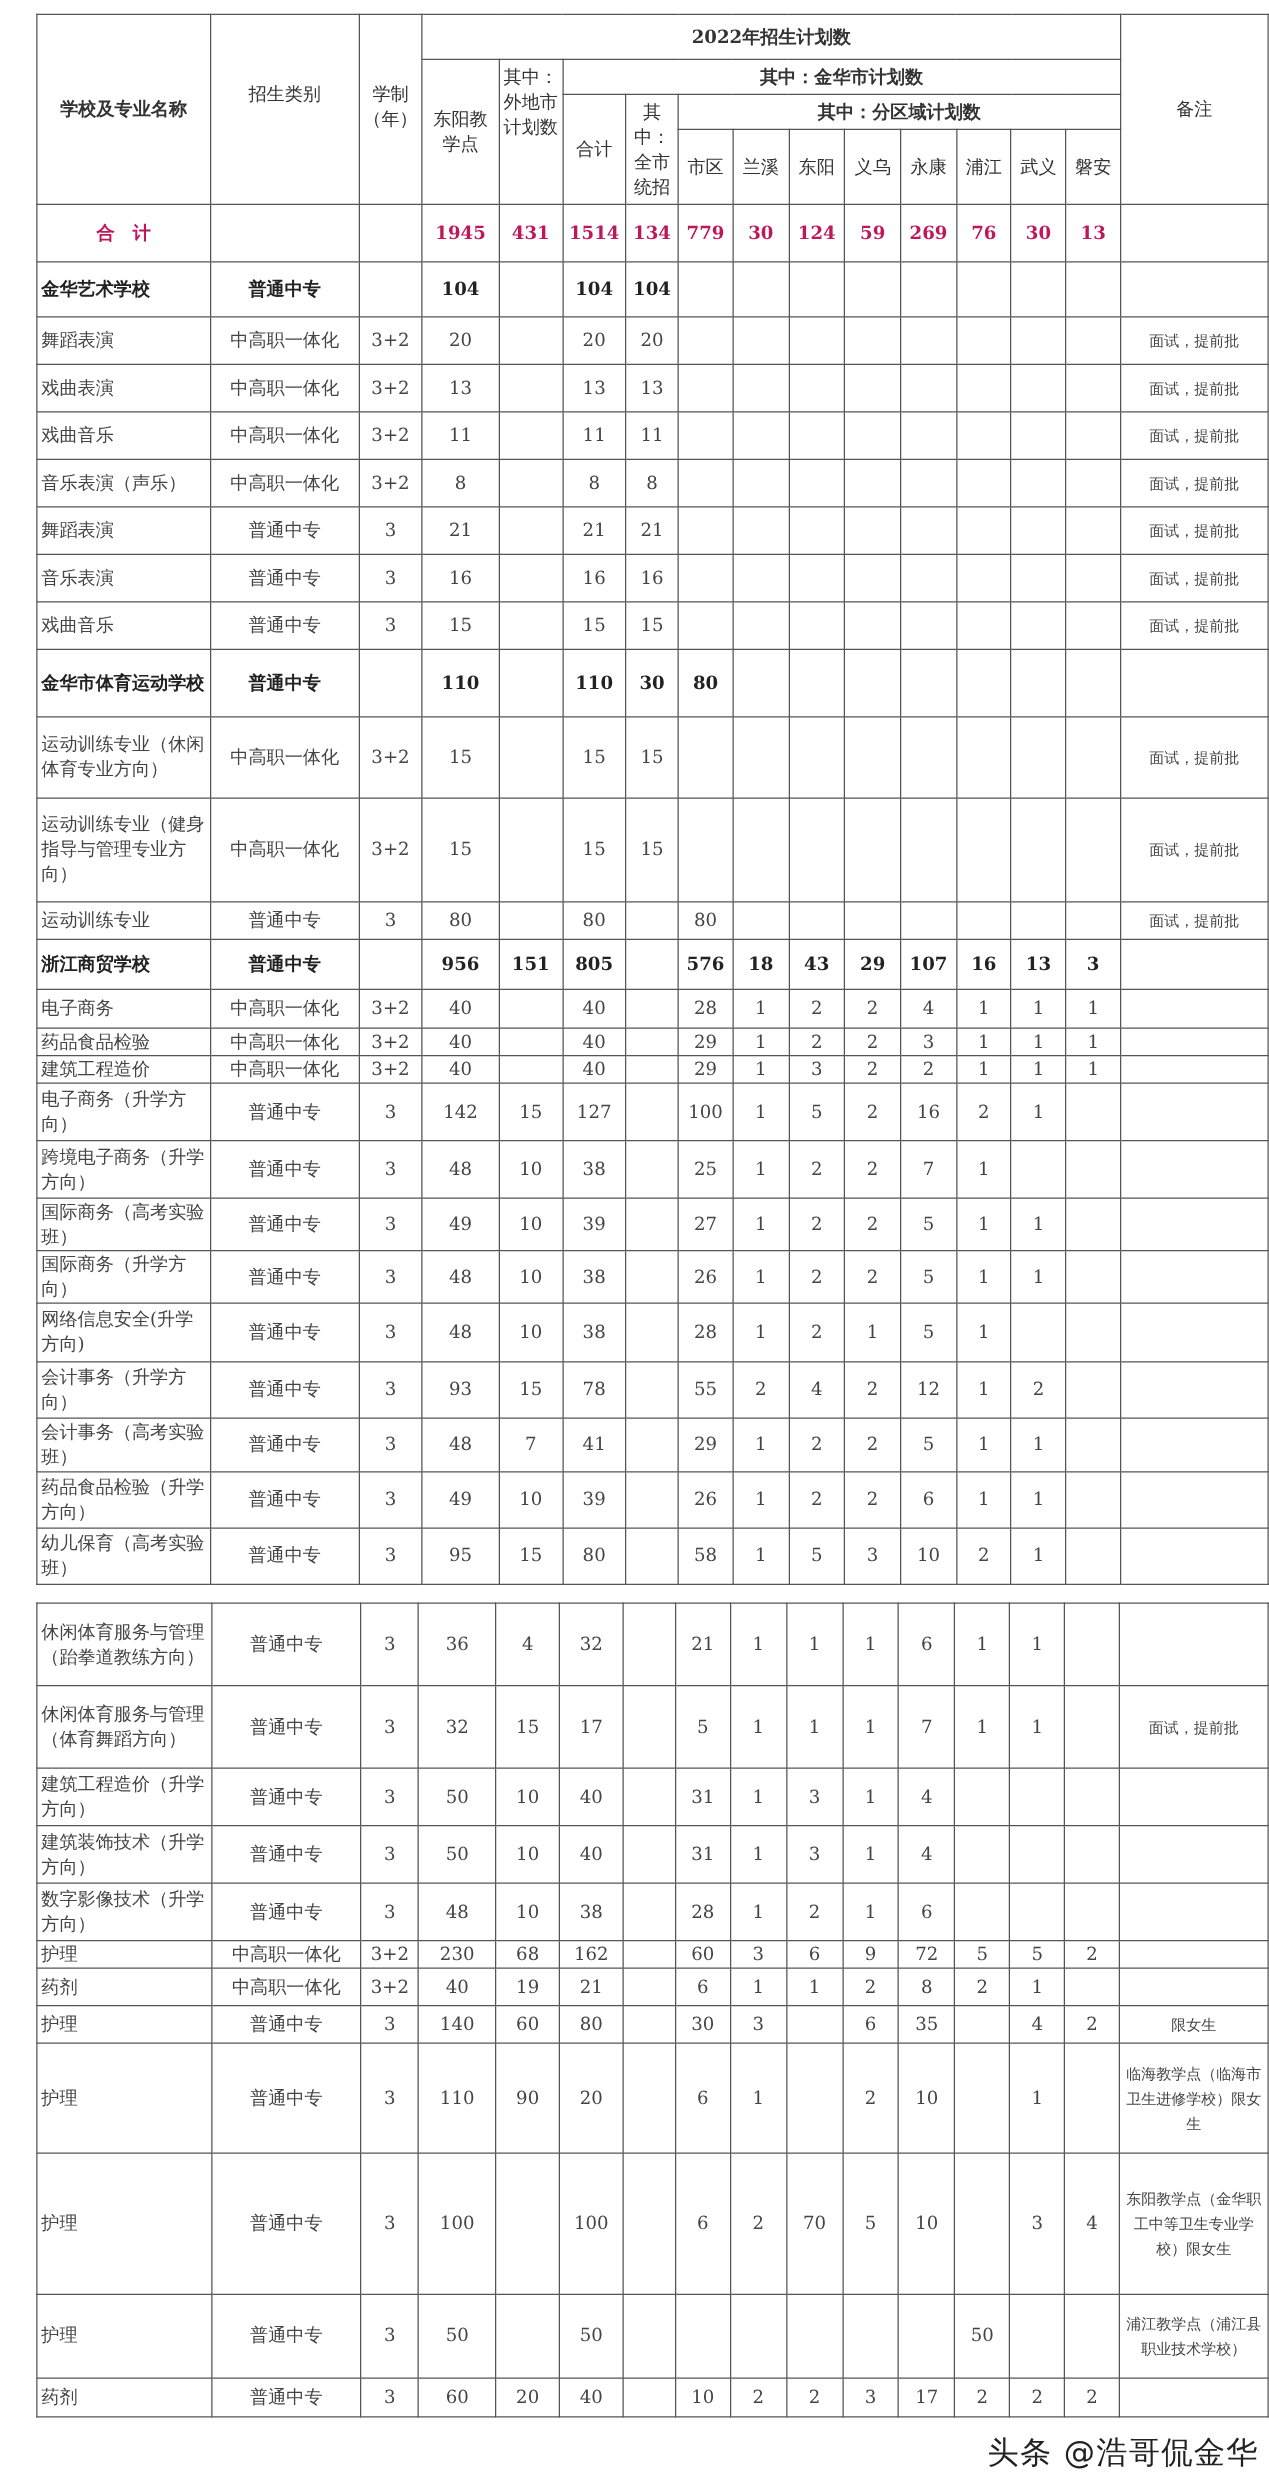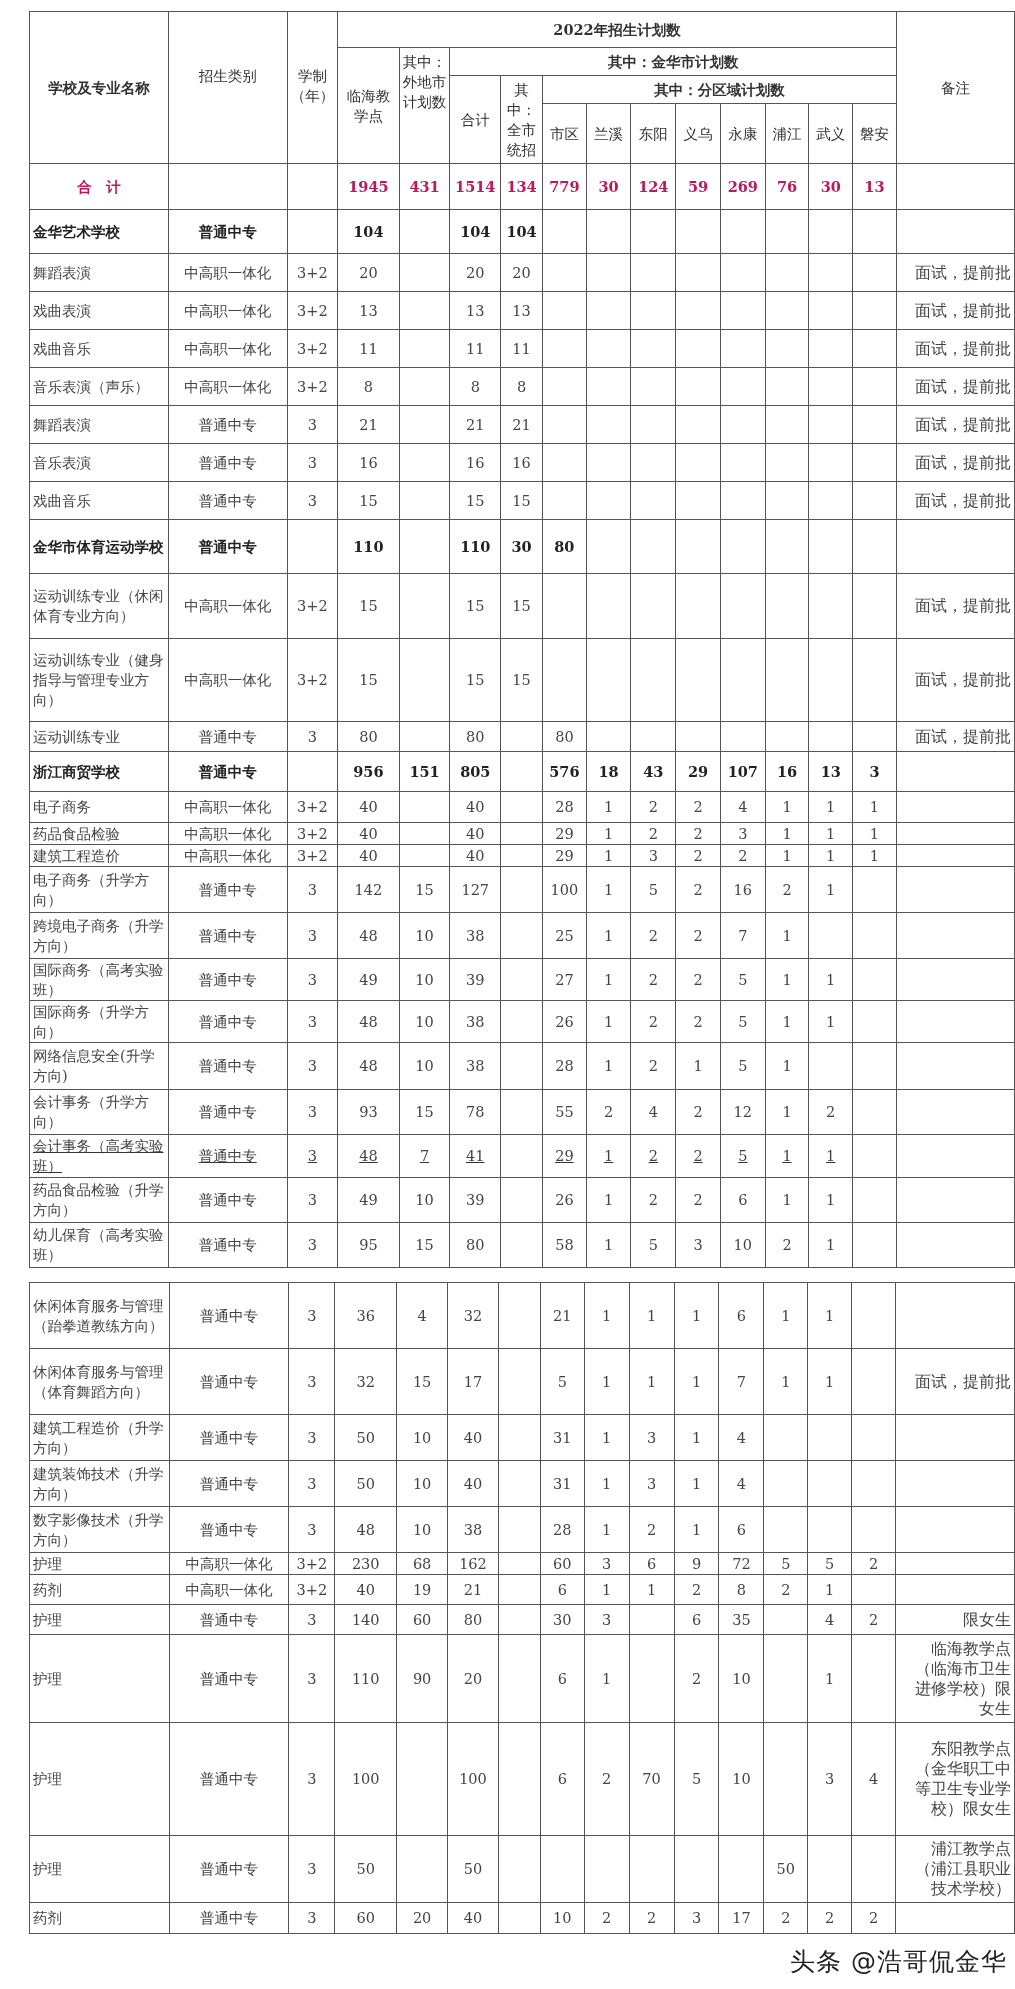--- a/index.html
+++ b/index.html
@@ -4,21 +4,21 @@
 <style>
   html, body { margin:0; padding:0; background:#ffffff; }
   body { width:1015px; height:1989px; position:relative; overflow:hidden;
          font-family:"DejaVu Serif", "Liberation Serif", serif; color:#333; }
   table { border-collapse:collapse; table-layout:fixed; position:absolute; left:29px; }
   td, th { border:1px solid #555; padding:0 3px; font-size:14.5px; line-height:20px;
            text-align:center; vertical-align:middle; font-weight:normal; color:#444;
            overflow:hidden; word-break:break-all; }
   th { color:#333; }
   td.name { text-align:left; }
-  td.note { text-align:right; font-size:16px; }
+  td.note { text-align:center; font-size:12px; }
   tr.school td, tr.school th { font-weight:bold; color:#222; }
   tr.total td { font-weight:bold; color:#be185d; }
   th.bold { font-weight:bold; }
   #t1 { top:11px; }
   #t2 { top:1282px; }
   .watermark { position:absolute; left:790px; top:1945px; font-family:"DejaVu Sans", sans-serif;
                font-size:25px; color:#222; letter-spacing:1px;
                text-shadow:0 0 3px #fff, 0 0 3px #fff, 0 0 2px #fff; white-space:nowrap; }
 </style>
 </head>
@@ -45,21 +45,21 @@
   </colgroup>
   <thead>
     <tr style="height:36px">
       <th rowspan="4" class="bold">学校及专业名称</th>
       <th rowspan="4" style="vertical-align:top;padding-top:54px">招生类别</th>
       <th rowspan="4" style="vertical-align:top;padding-top:54px">学制（年）</th>
       <th colspan="12" class="bold">2022年招生计划数</th>
       <th rowspan="4">备注</th>
     </tr>
     <tr style="height:28px">
-      <th rowspan="3">临海教学点</th>
+      <th rowspan="3">东阳教学点</th>
       <th rowspan="3" style="vertical-align:top;padding-top:4px">其中：外地市计划数</th>
       <th colspan="10" class="bold">其中：金华市计划数</th>
     </tr>
     <tr style="height:28px">
       <th rowspan="2">合计</th>
       <th rowspan="2">其中：全市统招</th>
       <th colspan="8" class="bold">其中：分区域计划数</th>
     </tr>
     <tr style="height:60px" id="region-header-row">
         <th>市区</th>
@@ -480,21 +480,21 @@
         <td>55</td>
         <td>2</td>
         <td>4</td>
         <td>2</td>
         <td>12</td>
         <td>1</td>
         <td>2</td>
         <td></td>
         <td class="note"></td>
       </tr>
-      <tr class="major" style="height: 43px; text-decoration: underline;">
+      <tr class="major" style="height: 43px;">
         <td class="name">会计事务（高考实验班）</td>
         <td>普通中专</td>
         <td>3</td>
         <td>48</td>
         <td>7</td>
         <td>41</td>
         <td></td>
         <td>29</td>
         <td>1</td>
         <td>2</td>

